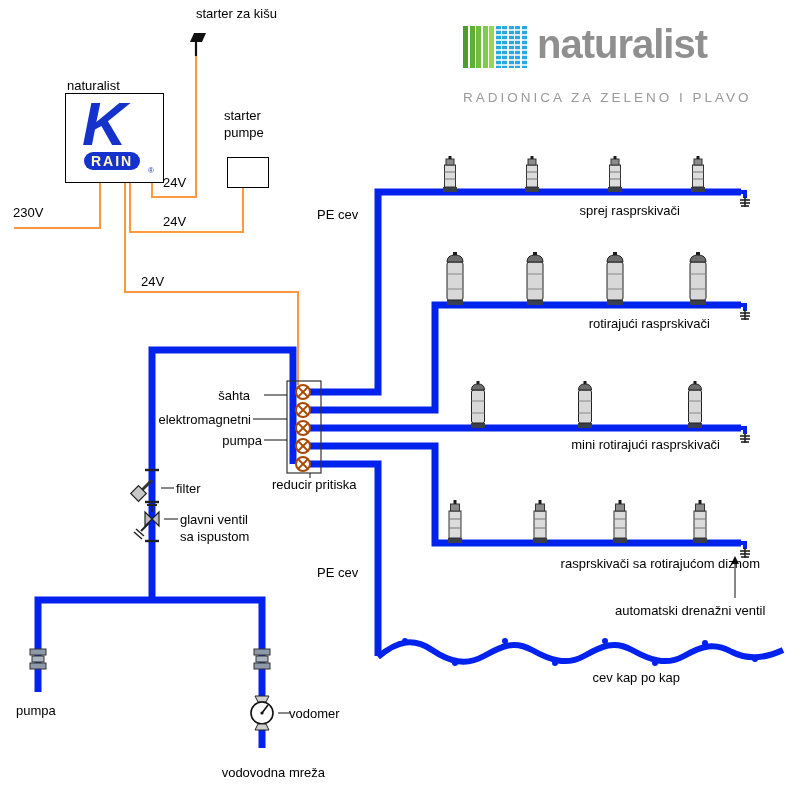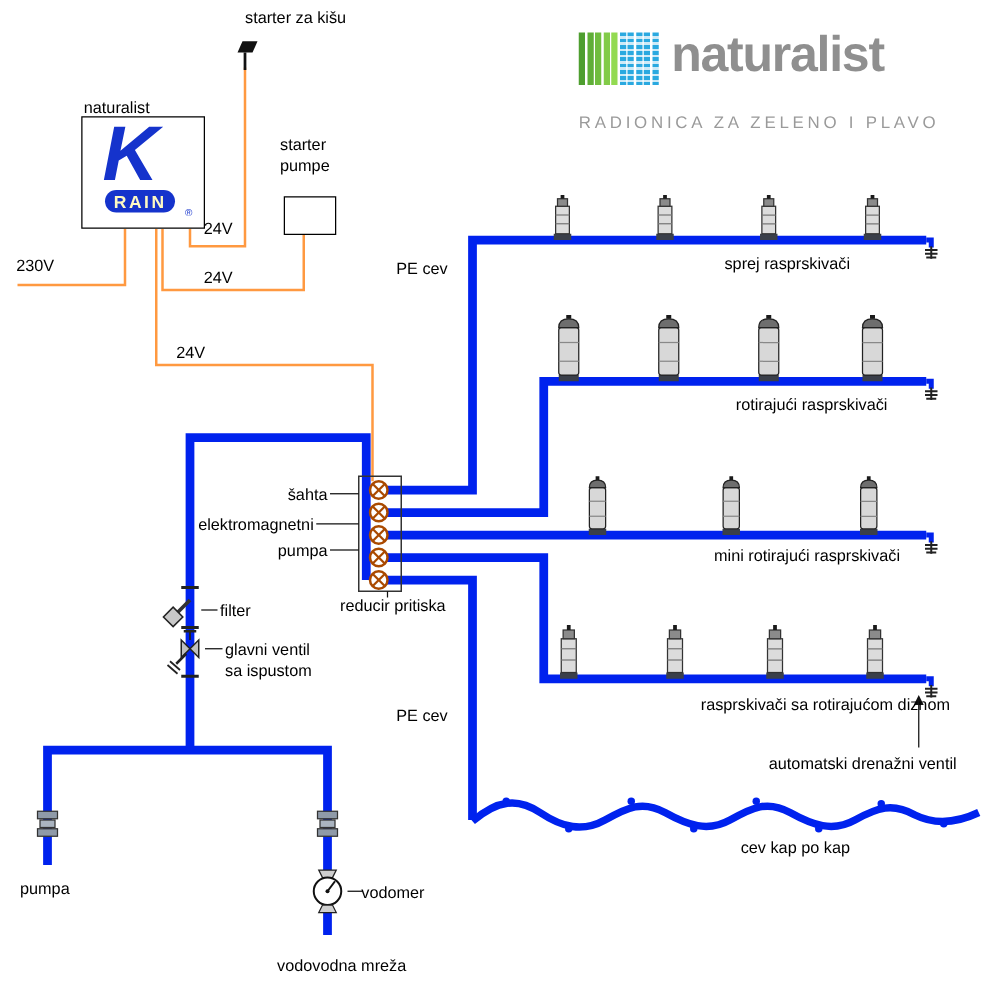--- a/index.html
+++ b/index.html
@@ -285,21 +285,21 @@
 pumpe</div>
   <div class="lbl" style="left:13px;top:205px">230V</div>
   <div class="lbl" style="left:163px;top:175px">24V</div>
   <div class="lbl" style="left:163px;top:214px">24V</div>
   <div class="lbl" style="left:141px;top:274px">24V</div>
   <div class="lbl" style="left:317px;top:207px">PE cev</div>
   <div class="lbl center" style="left:430px;top:203px;width:250px">sprej rasprskivači</div>
   <div class="lbl center" style="left:430px;top:316px;width:280px">rotirajući rasprskivači</div>
   <div class="lbl center" style="left:430px;top:556px;width:330px">rasprskivači sa rotirajućom diznom</div>
   <div class="lbl center" style="left:420px;top:437px;width:300px">mini rotirajući rasprskivači</div>
-  <div class="lbl right" style="left:190px;top:388px;width:72px">šahta</div>
+  <div class="lbl right" style="left:178px;top:388px;width:72px">šahta</div>
   <div class="lbl right" style="left:150px;top:412px;width:101px">elektromagnetni</div>
   <div class="lbl right" style="left:210px;top:433px;width:52px">pumpa</div>
   <div class="lbl" style="left:272px;top:477px">reducir pritiska</div>
   <div class="lbl" style="left:176px;top:481px">filter</div>
   <div class="lbl" style="left:180px;top:512px">glavni ventil
 sa ispustom</div>
   <div class="lbl" style="left:317px;top:565px">PE cev</div>
   <div class="lbl" style="left:615px;top:603px">automatski drenažni ventil</div>
   <div class="lbl center" style="left:420px;top:670px;width:260px">cev kap po kap</div>
   <div class="lbl" style="left:16px;top:703px">pumpa</div>

